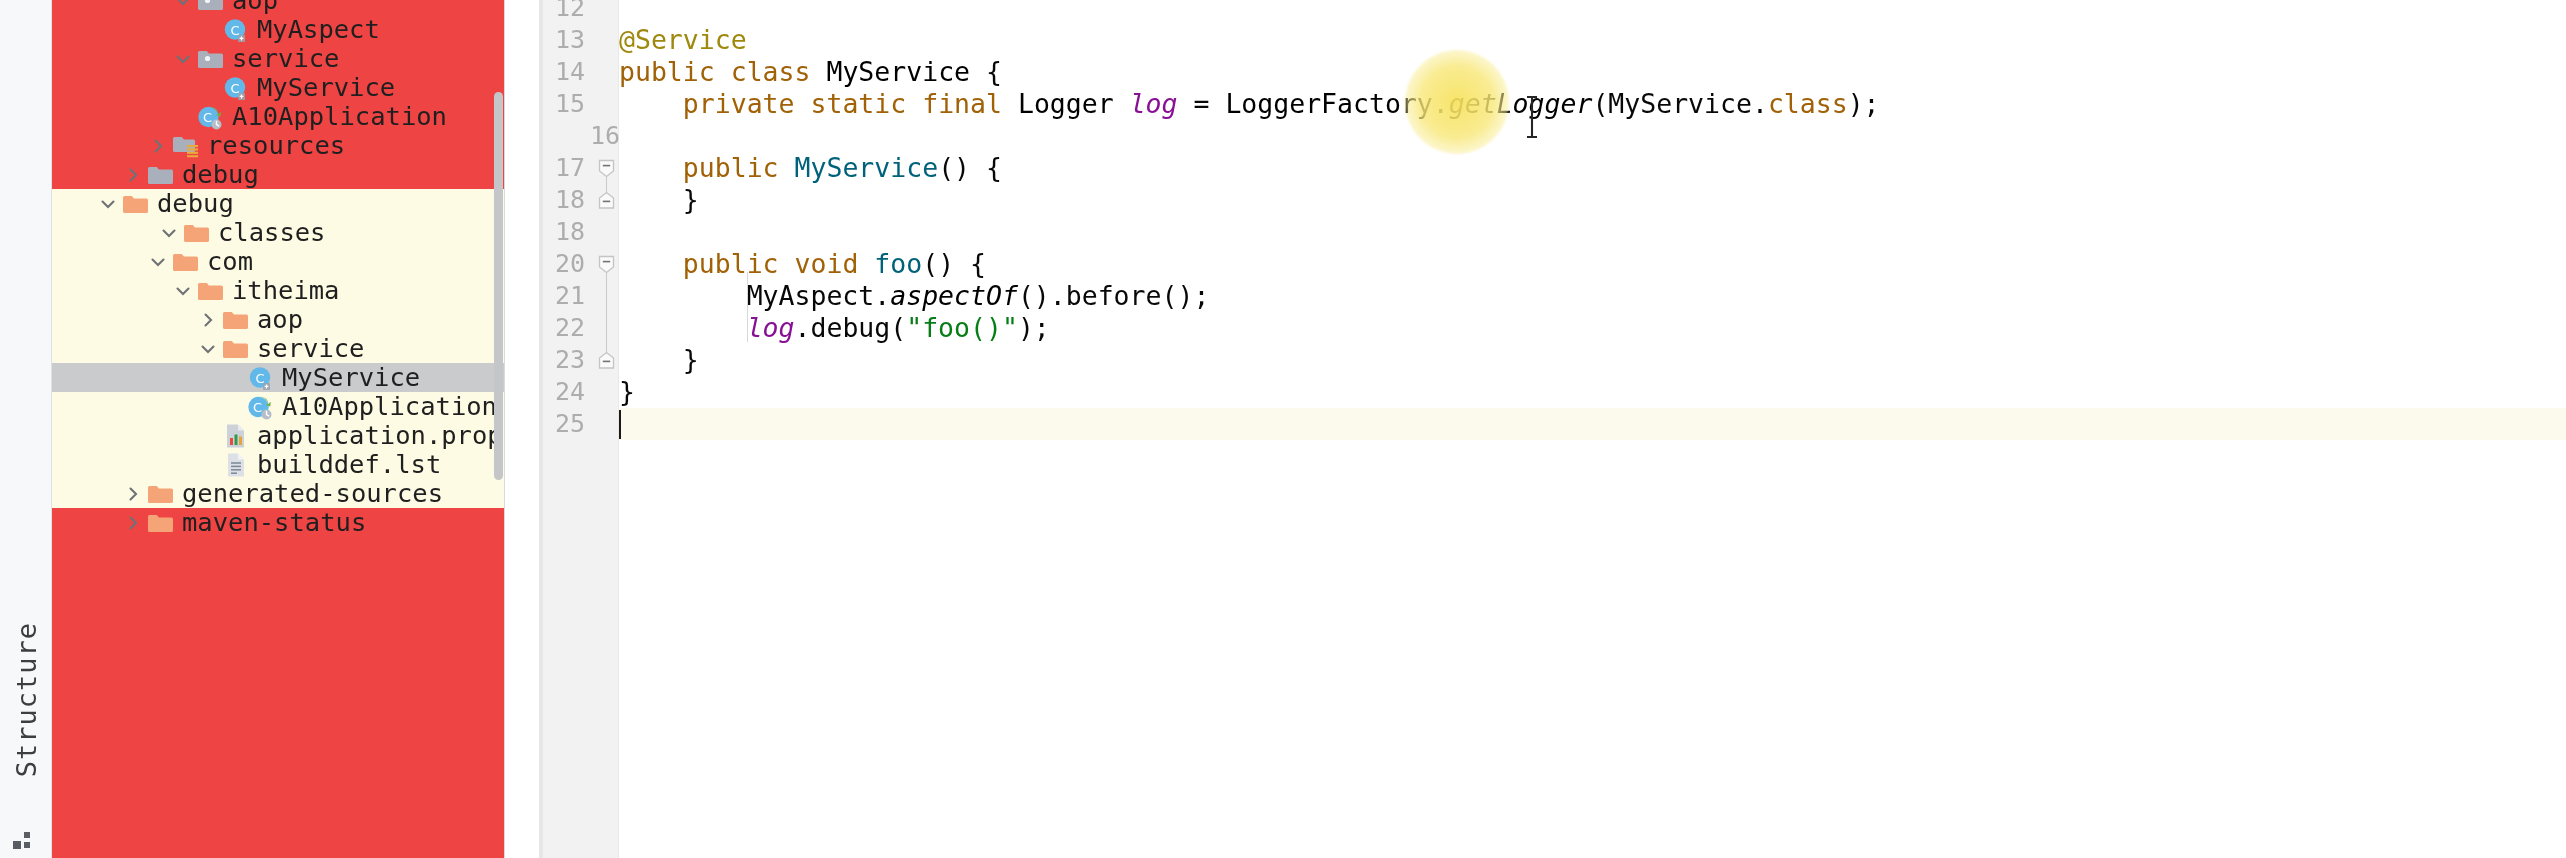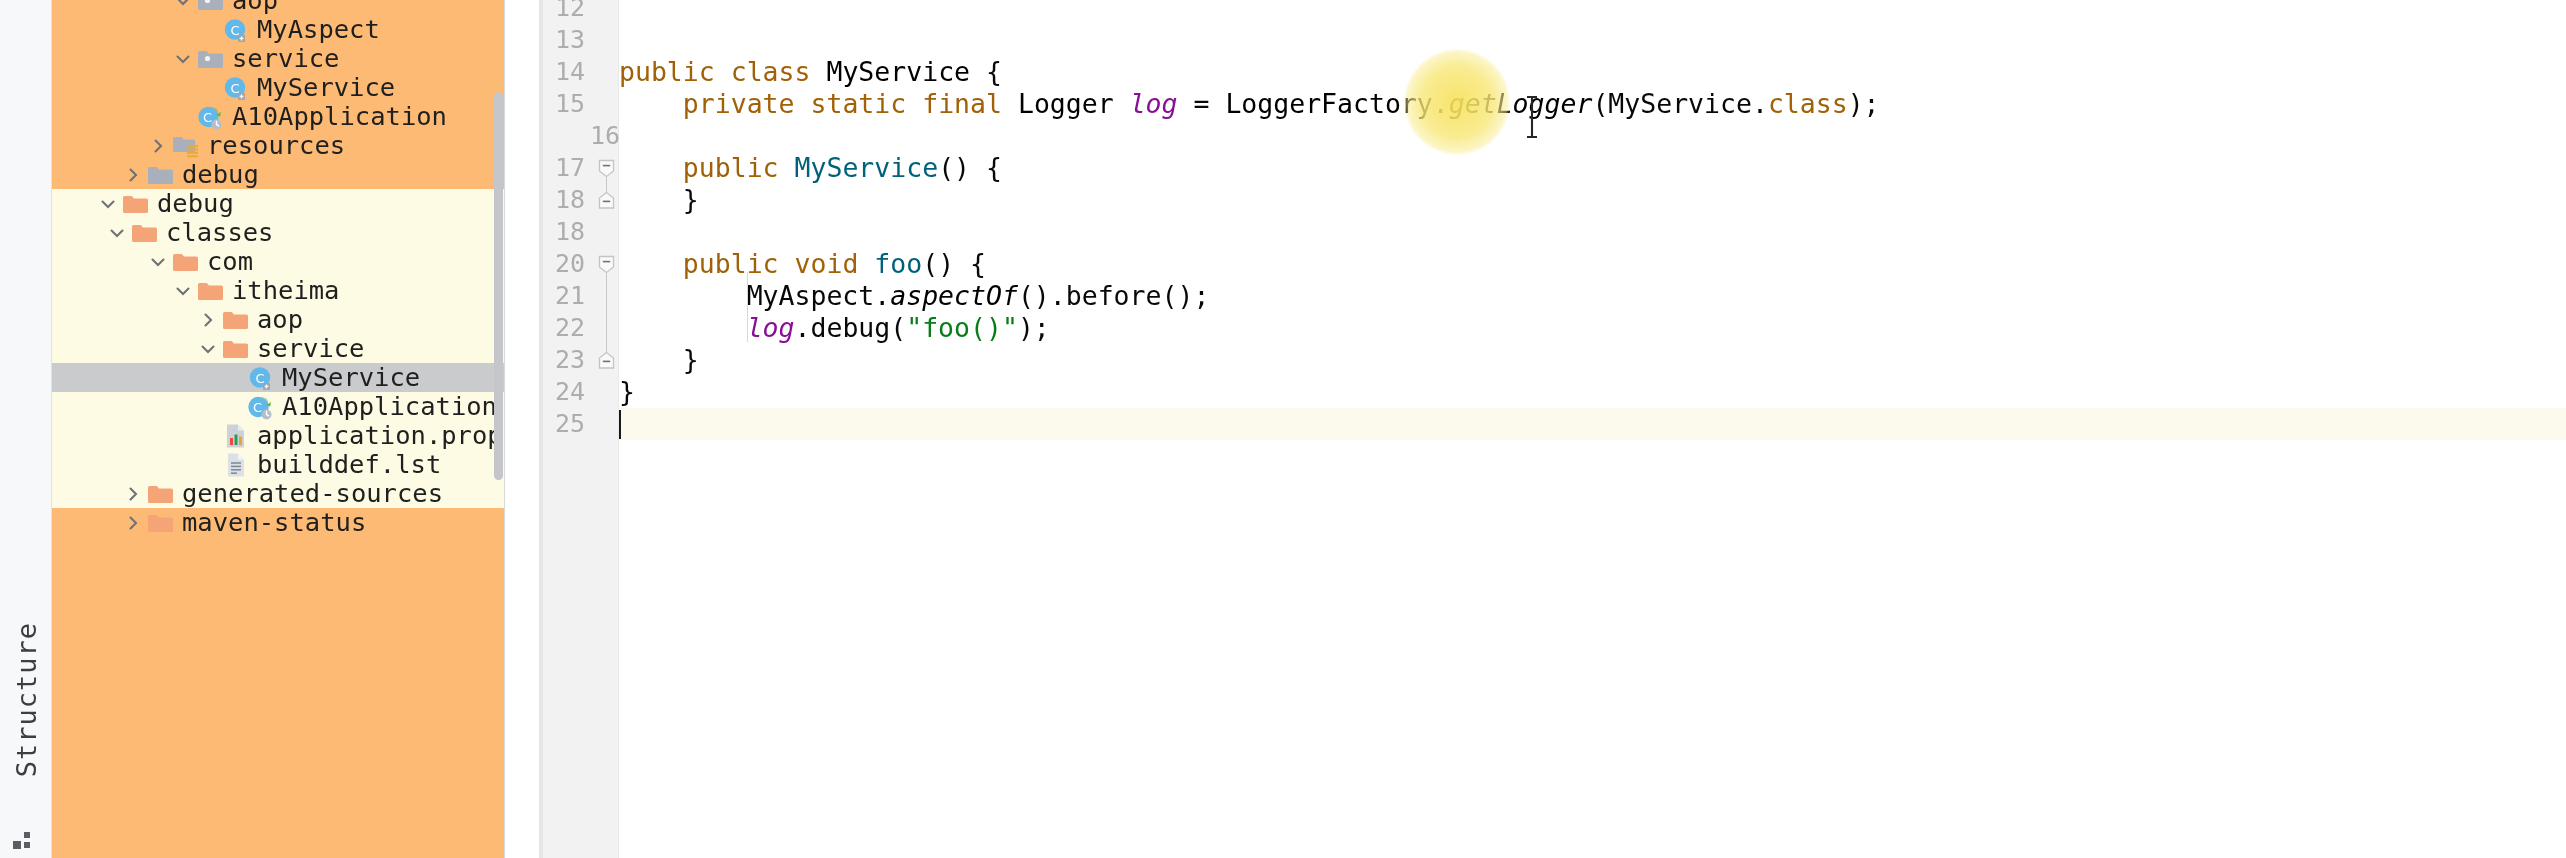--- a/index.html
+++ b/index.html
@@ -28,21 +28,21 @@
     white-space:nowrap;
   }
   .struct-glyph {
     position:absolute; left:10px; bottom:4px; width:26px; height:26px;
   }
 
   
   .tree-pane {
     position:relative;
     width:453px; flex:0 0 453px; height:100%;
-    background:#fdba74; overflow:hidden;
+    background:#ef4444; overflow:hidden;
     border-right:1px solid #D8DADD;
   }
   .tree-yellow {
     position:absolute; left:0; right:0;
     background:#FDFBE4;
   }
   .tree-rows { position:relative; z-index:2; }
   .row {
     height:29px; display:flex; align-items:center;
     font-family:"DejaVu Sans Mono", monospace;
@@ -269,21 +269,21 @@
               <path d="M4.5 7.5L10 13l5.5-5.5" stroke="#6E7277" stroke-width="2.1" fill="none" stroke-linecap="round"></path>
             </svg>
           </span>
           <span class="icon">
             <svg width="28" height="24" viewBox="0 0 28 24">
               <path d="M1 5.5a1.6 1.6 0 0 1 1.6-1.6h7.2l2.1 2.6h12.5a1.6 1.6 0 0 1 1.6 1.6v11.4a1.6 1.6 0 0 1-1.6 1.6H2.6A1.6 1.6 0 0 1 1 19.5z" fill="#F5A477"></path>
             </svg>
           </span>
           <span class="lbl">debug</span>
         </div>
-        <div class="row" style="position: absolute; left: 0px; right: 0px; top: 218px; padding-left: 52px;">
+        <div class="row" style="position: absolute; left: 0px; right: 0px; top: 218px; padding-left: 104px;">
           <span class="twisty">
             <svg width="20" height="20" viewBox="0 0 20 20">
               <path d="M4.5 7.5L10 13l5.5-5.5" stroke="#6E7277" stroke-width="2.1" fill="none" stroke-linecap="round"></path>
             </svg>
           </span>
           <span class="icon">
             <svg width="28" height="24" viewBox="0 0 28 24">
               <path d="M1 5.5a1.6 1.6 0 0 1 1.6-1.6h7.2l2.1 2.6h12.5a1.6 1.6 0 0 1 1.6 1.6v11.4a1.6 1.6 0 0 1-1.6 1.6H2.6A1.6 1.6 0 0 1 1 19.5z" fill="#F5A477"></path>
             </svg>
           </span>
@@ -446,20 +446,21 @@
           </svg></div>
         <div class="fold" style="top: 351px;"><svg width="19" height="19" viewBox="0 0 19 19">
             <path d="M9.5 1.5l7 5.5v10h-14V7z" fill="#FAFAFA" stroke="#C4C4C4" stroke-width="1.3"></path>
             <path d="M5.8 10.4h7.4" stroke="#6E7277" stroke-width="1.6"></path>
           </svg></div>
         <div class="fold-line" style="top: 176px; height: 16px;"></div>
         <div class="fold-line" style="top: 272px; height: 80px;"></div>
       </div>
     <div class="code-area" id="code-area">
         <div class="cline" style="top: -8px;"><span class="codetext" style="left: 0px;"></span></div>
+        <div class="cline" style="top: 24px;"><span class="codetext" style="left: 0px;"><span class="anno">@Service</span></span></div>
         <div class="cline" style="top: 56px;"><span class="codetext" style="left: 0px;"><span class="kw">public</span><span class="punc"> </span><span class="kw">class</span><span class="punc"> </span><span class="type">MyService</span><span class="punc"> {</span></span></div>
         <div class="cline" style="top: 88px;"><span class="codetext" style="left: 0px;"><span class="punc">    </span><span class="kw">private</span><span class="punc"> </span><span class="kw">static</span><span class="punc"> </span><span class="kw">final</span><span class="punc"> </span><span class="type">Logger</span><span class="punc"> </span><span class="fld">log</span><span class="punc"> = </span><span class="type">LoggerFactory</span><span class="punc">.</span><span class="smth">getLogger</span><span class="punc">(MyService.</span><span class="kw">class</span><span class="punc">);</span></span></div>
         <div class="cline" style="top: 120px;"><span class="codetext" style="left: 0px;"></span></div>
         <div class="cline" style="top: 152px;"><span class="codetext" style="left: 0px;"><span class="punc">    </span><span class="kw">public</span><span class="punc"> </span><span class="ctor">MyService</span><span class="punc">() {</span></span></div>
         <div class="cline" style="top: 184px;"><span class="codetext" style="left: 0px;"><span class="punc">    }</span></span></div>
         <div class="cline" style="top: 216px;"><span class="codetext" style="left: 0px;"></span></div>
         <div class="cline" style="top: 248px;"><span class="codetext" style="left: 0px;"><span class="punc">    </span><span class="kw">public</span><span class="punc"> </span><span class="kw">void</span><span class="punc"> </span><span class="mth">foo</span><span class="punc">() {</span></span></div>
         <div class="cline" style="top: 280px;"><span class="codetext" style="left: 0px;"><span class="punc">        MyAspect.</span><span class="smth">aspectOf</span><span class="punc">().</span><span class="punc">before</span><span class="punc">();</span></span></div>
         <div class="cline" style="top: 312px;"><span class="codetext" style="left: 0px;"><span class="punc">        </span><span class="fld">log</span><span class="punc">.debug(</span><span class="str">"foo()"</span><span class="punc">);</span></span></div>
         <div class="cline" style="top: 344px;"><span class="codetext" style="left: 0px;"><span class="punc">    }</span></span></div>

